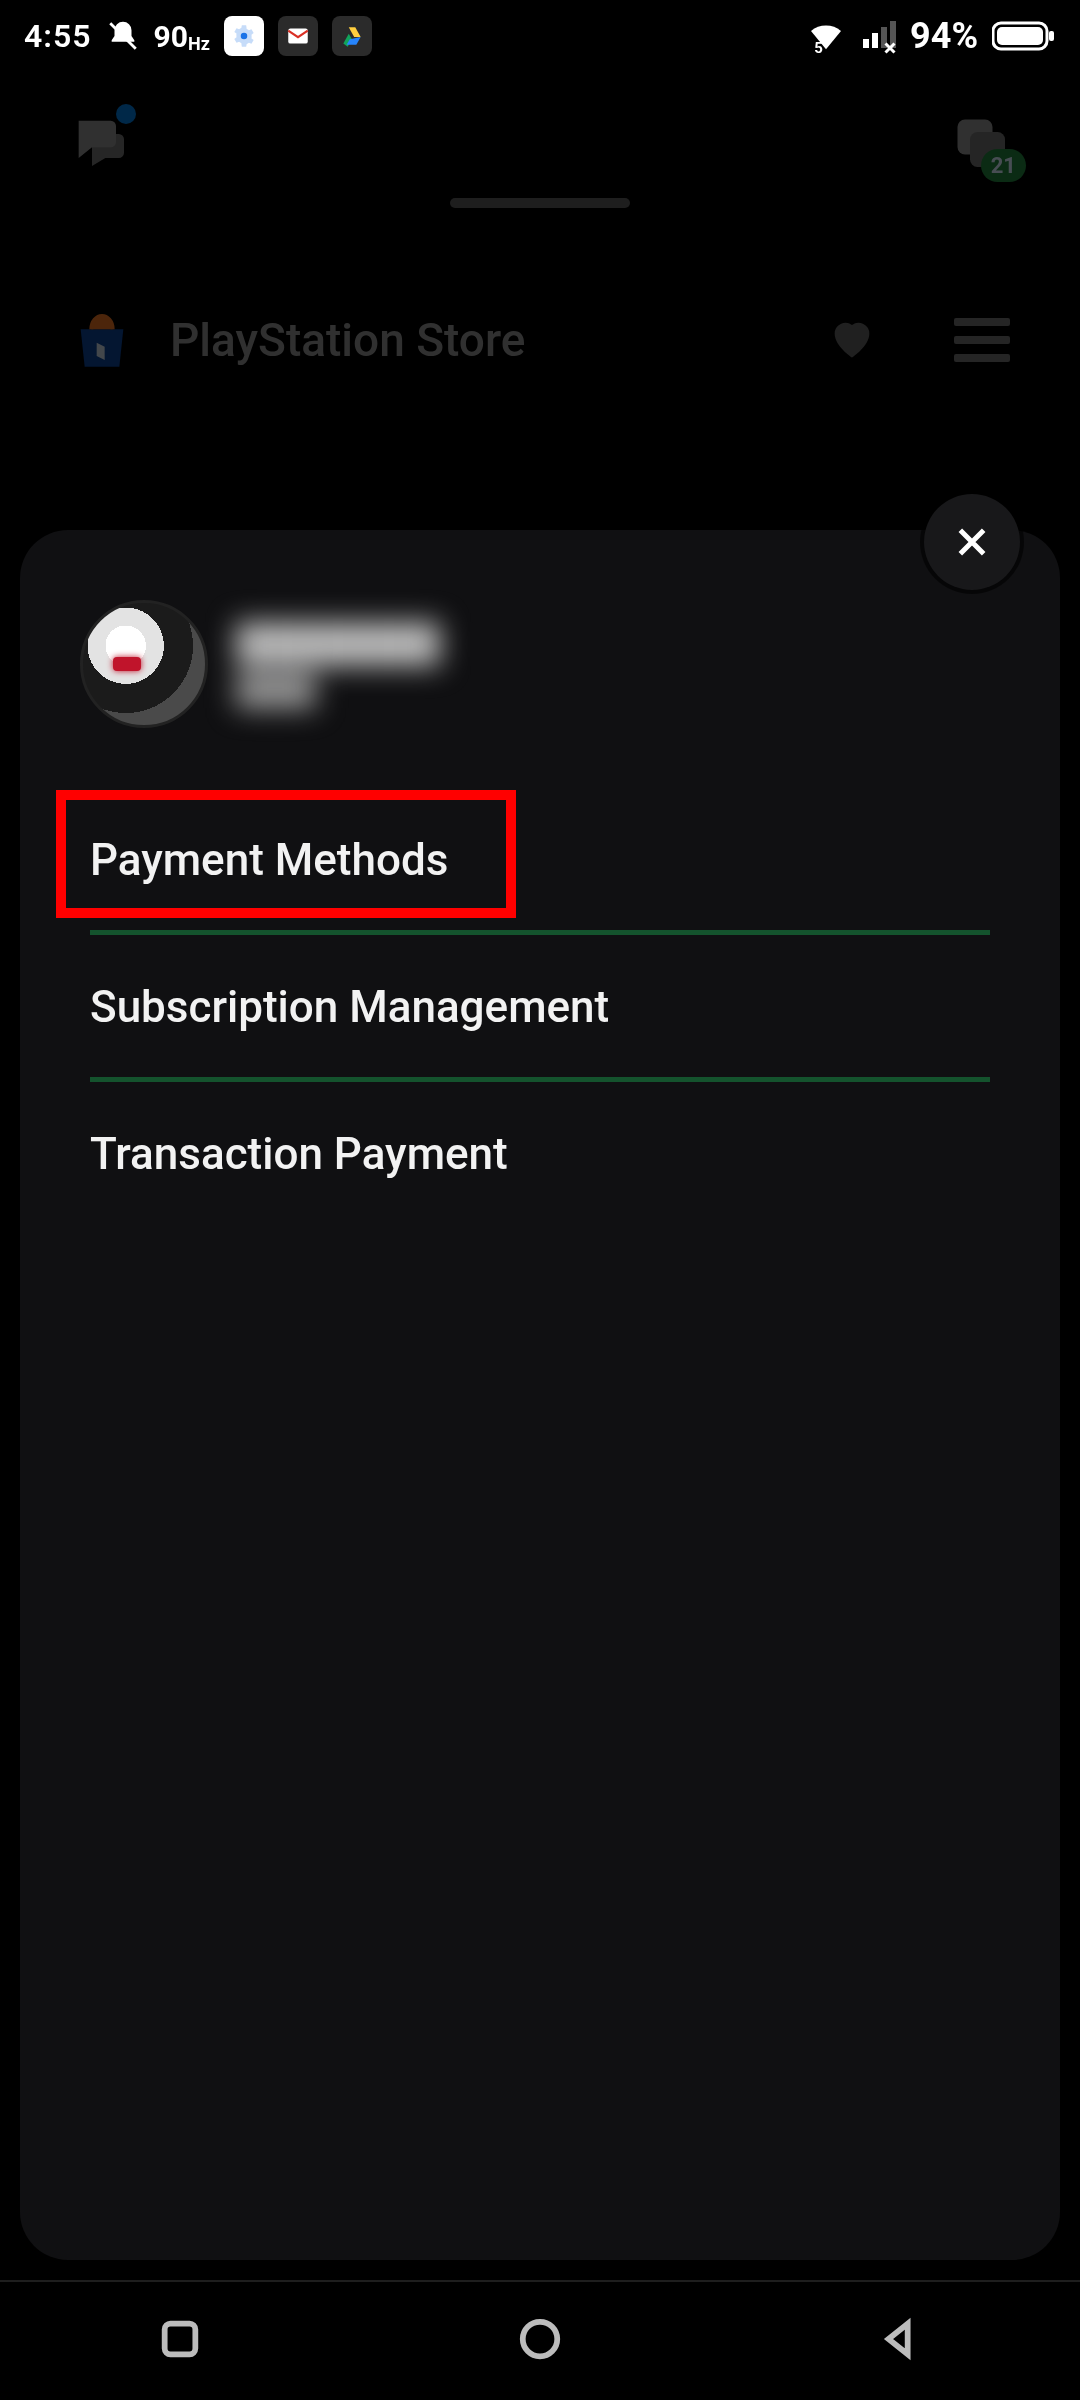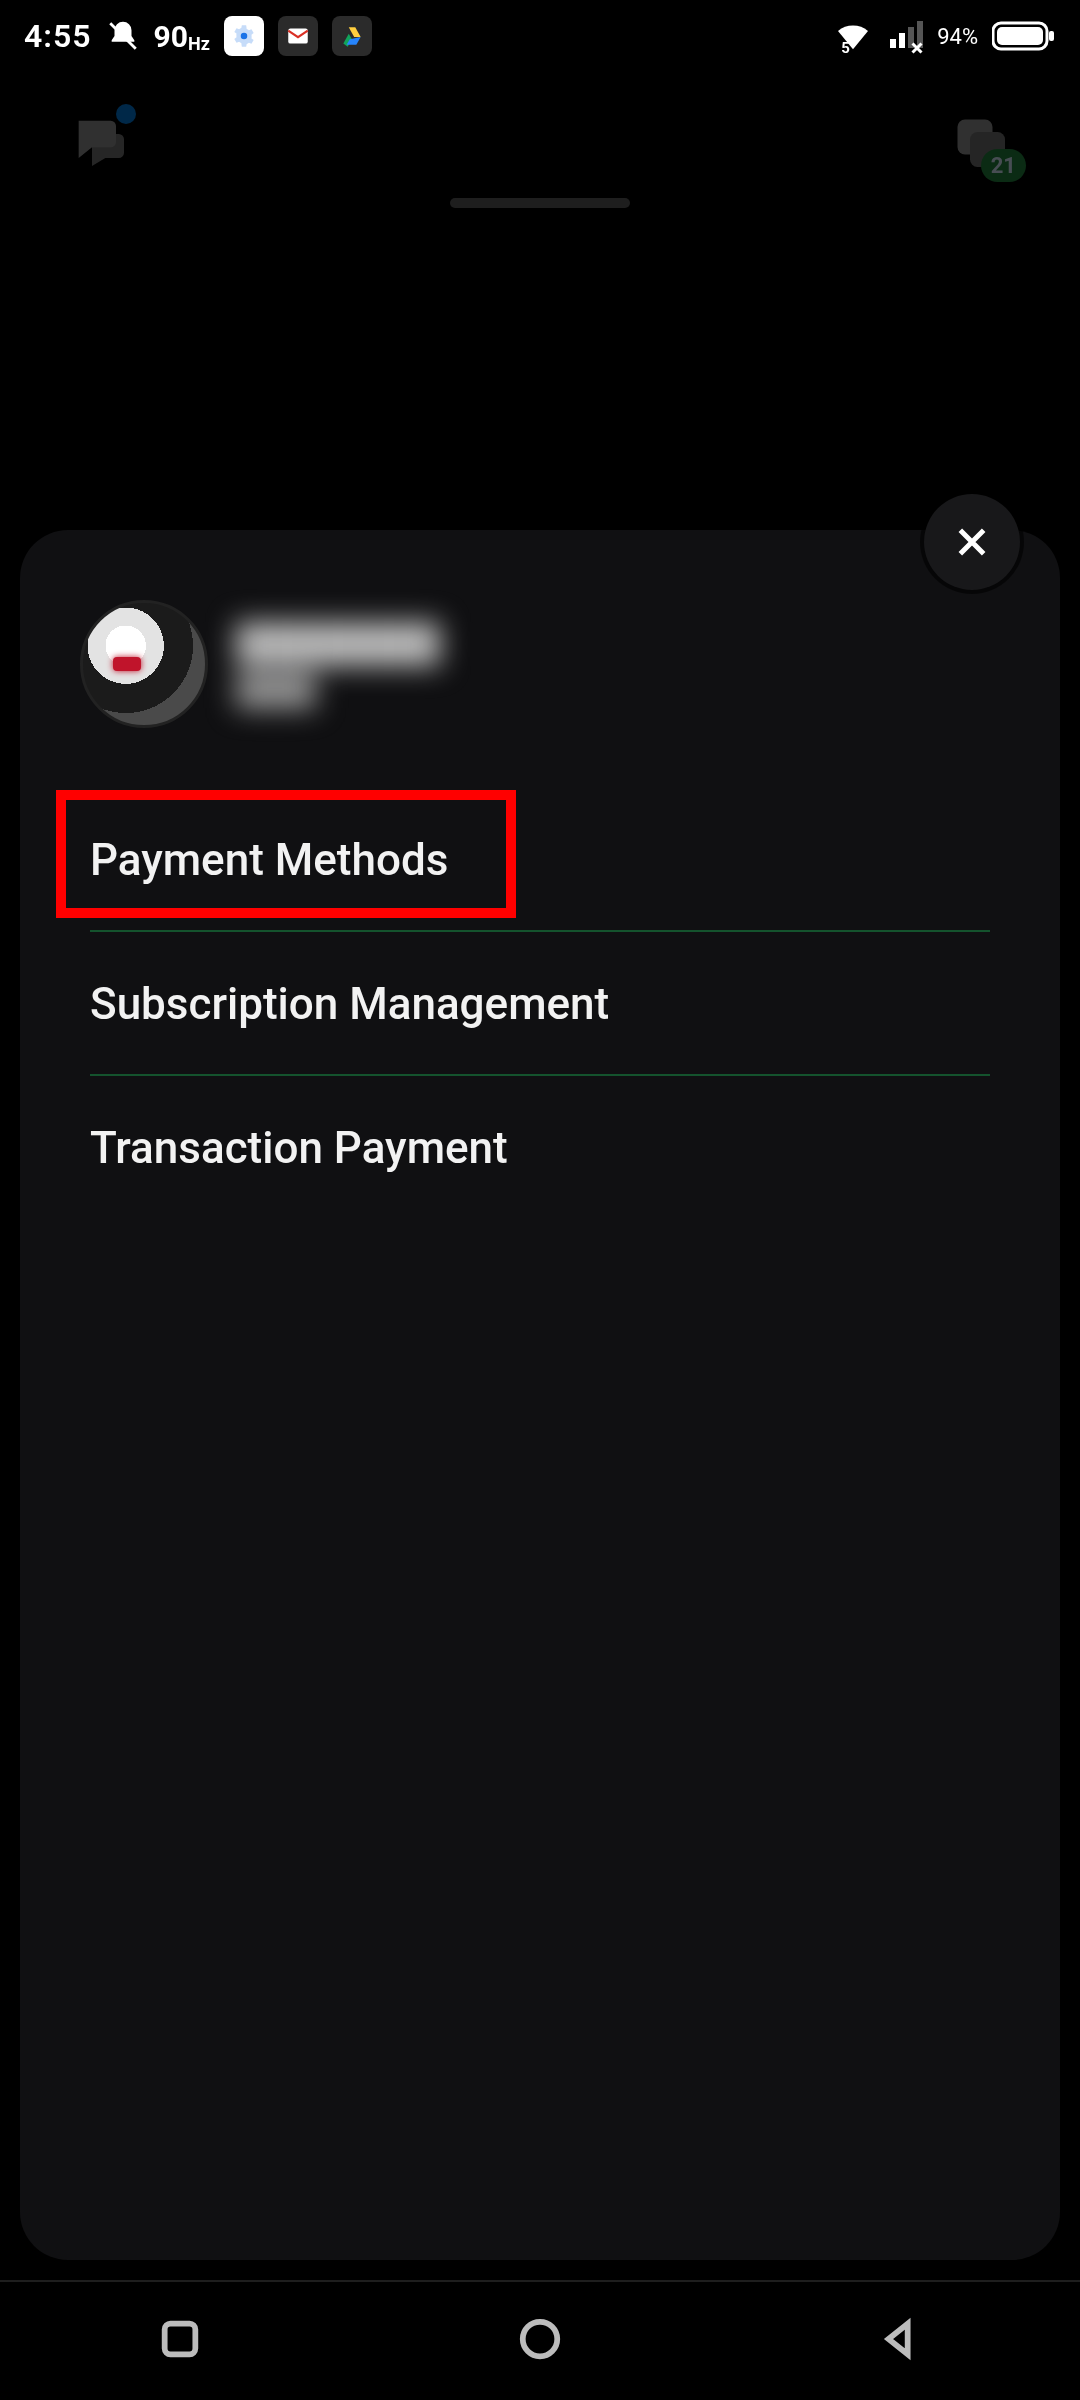--- a/index.html
+++ b/index.html
@@ -30,21 +30,21 @@
   .sb-hz  { font-size: 30px; font-weight: 700; }
   .sb-hz sub { font-size: 18px; vertical-align: baseline; position: relative; top: 3px; }
   .app-chip {
     width: 40px; height: 40px; border-radius: 8px;
     display: flex; align-items: center; justify-content: center;
     font-size: 22px;
   }
   .chip-settings { background:#fff; color:#1a73e8; }
   .chip-gmail    { background:#2b2b2b; }
   .chip-drive    { background:#2b2b2b; }
-  .sb-batt { font-size: 22px; font-weight: 400; }
+  .sb-batt { font-size: 36px; font-weight: 700; }
   
   .mute-icon { width:34px; height:34px; }
   .mute-icon svg { width:100%; height:100%; }
   .wifi-icon, .signal-icon, .batt-icon { display:flex; align-items:center; }
   .wifi-icon svg { width:40px; height:40px; }
   .signal-icon svg { width:36px; height:36px; }
   .batt-icon svg { width:64px; height:32px; }
 
   
   .bg-app {
@@ -121,21 +121,21 @@
   .pname { font-size:36px; color:#bdbdbd; font-weight:600;}
   .psub  { font-size:28px; color:#9a9a9a; margin-top:10px;}
 
   .menu {
     padding: 40px 70px 0 70px;
   }
   .menu-item {
     font-size: 44px;
     font-weight: 500;
     padding: 46px 0 44px;
-    border-bottom: 2px solid #14532d;
+    border-bottom: 5px solid #14532d;
     color:#f2f2f2;
   }
   .menu-item:last-child { border-bottom:none; }
 
   .highlight-box{
     position:absolute;
     border:10px solid #ff0000;
     pointer-events:none;
   }
 
@@ -222,20 +222,40 @@
     </div>
     <div class="dice-icon">
       <svg viewBox="0 0 24 24">
           <rect x="3" y="3" width="14" height="14" rx="3"></rect>
           <rect x="8" y="8" width="14" height="14" rx="3" fill="#6a6a6a"></rect>
         </svg>
       <span class="dice-badge">21</span>
     </div>
   </div>
   <div class="drag-handle"></div>
+  <div class="store-header">
+    <span class="ps-bag">
+      <svg viewBox="0 0 48 48">
+          <path fill="#0a3e8c" d="M8 16h32l-3 28H11z"></path>
+          <path fill="#d86b1f" d="M16 16c0-6 4-10 8-10s8 4 8 10" stroke="#d86b1f" stroke-width="3"></path>
+          <path fill="#bfcad6" d="M20 26l6 3v10l-6-3z"></path>
+        </svg>
+    </span>
+    <span class="store-title">PlayStation Store</span>
+    <span class="heart-icon">
+      <svg viewBox="0 0 24 24">
+          <path d="M12 21s-8-5.3-8-11a5 5 0 0 1 8-4 5 5 0 0 1 8 4c0 5.7-8 11-8 11z"></path>
+        </svg>
+    </span>
+    <span class="hamburger">
+      <span></span>
+        <span></span>
+        <span></span>
+    </span>
+  </div>
 </div>
 
 <div class="sheet">
   <div class="close-btn">
     <svg viewBox="0 0 24 24">
         <path d="M5 5l14 14M19 5L5 19" fill="none"></path>
       </svg>
   </div>
 
   <div class="profile-row">

